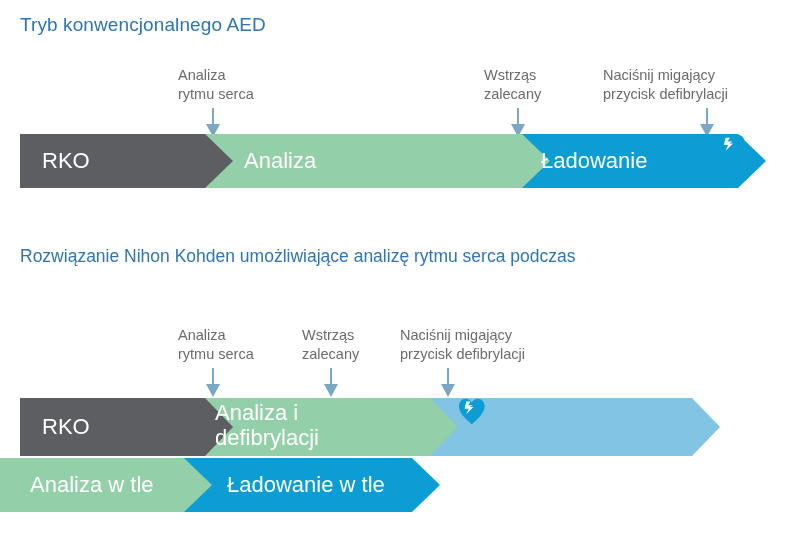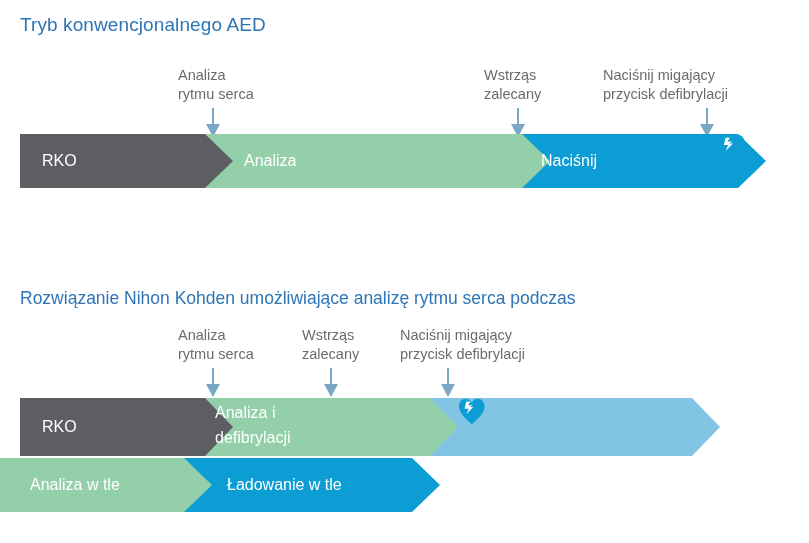--- a/index.html
+++ b/index.html
@@ -32,42 +32,42 @@
   .intro-text {
     position: absolute;
     left: 20px;
     top: 243px;
     width: 660px;
     color: #2e75b6;
     font-size: 17.5px;
     line-height: 26px;
     font-weight: 400;
   }
-  .intro-text div { white-space: nowrap; margin-top: 42px; }
+  .intro-text div { white-space: nowrap; }
 
   
   .callout {
     position: absolute;
     color: #6b6b6b;
     font-size: 14.5px;
     line-height: 19px;
     white-space: nowrap;
   }
   .callout .ln { display: block; }
 
   
   .bar {
     position: absolute;
     display: flex;
     align-items: center;
   }
   .bar .label {
     position: relative;
     color: #ffffff;
-    font-size: 16px;
+    font-size: 22px;
     line-height: 25px;
     font-weight: 400;
     z-index: 4;
     white-space: pre-line;
   }
 
   .svgfull { position:absolute; left:0; top:0; width:809px; height:543px; pointer-events:none; }
 </style>
 </head>
 <body>
@@ -163,21 +163,21 @@
     <polygon points="0,458 184,458 212,485 184,512 0,512" fill="#93cfa8"></polygon>
   </svg>
 
   <div class="bar" style="left:42px; top:148px;">
     <span class="label">RKO</span>
   </div>
   <div class="bar" style="left:244px; top:148px;">
     <span class="label">Analiza</span>
   </div>
   <div class="bar" style="left:541px; top:148px;">
-    <span class="label">Naciśnij</span>
+    <span class="label">Ładowanie</span>
   </div>
 
   <div class="bar" style="left:42px; top:414px;">
     <span class="label">RKO</span>
   </div>
   <div class="bar" style="left:215px; top:400px;">
     <span class="label">Analiza i
 defibrylacji</span>
   </div>
 

